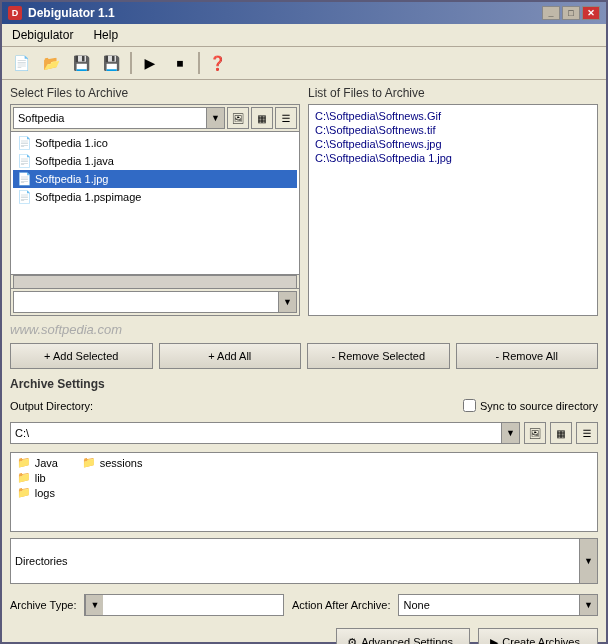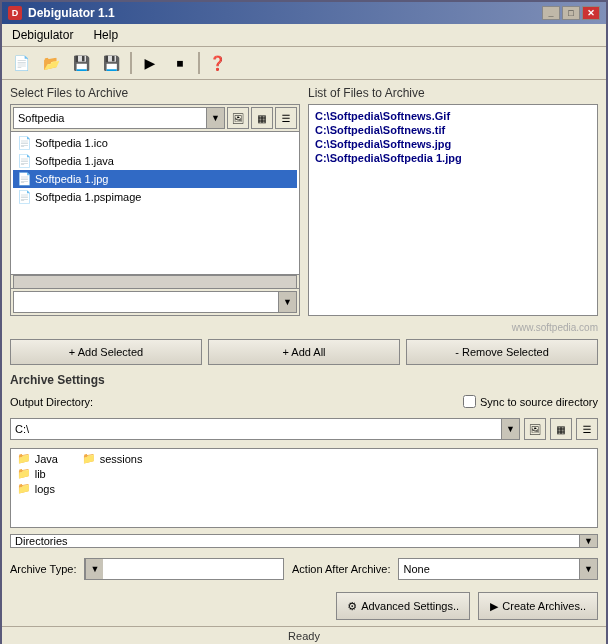--- a/index.html
+++ b/index.html
@@ -201,21 +201,20 @@
       padding: 2px;
       background: #ece9d8;
       border-top: 1px solid #888;
     }
     .list-files {
       flex: 1;
       border: 1px solid #888;
       background: white;
       overflow-y: auto;
       padding: 4px;
-      font-weight: bold;
     }
     .list-file-item {
       padding: 1px 2px;
       font-size: 11px;
       color: #000080;
     }
     .action-buttons {
       display: flex;
       gap: 6px;
       justify-content: flex-end;
@@ -313,23 +312,24 @@
       align-items: flex-end;
       gap: 4px;
       font-size: 11px;
       cursor: pointer;
       padding-left: 32px;
     }
     input[type="checkbox"] {
       cursor: pointer;
     }
     .softpedia-watermark {
-      font-size: 10px;
+      font-size: 13px;
       color: #aaa;
-      text-align: right;
+      text-align: left;
+      font-style: italic;
     }
     .dropdown-wrapper {
       flex: 1;
       display: flex;
       align-items: center;
       border: 1px solid #888;
       background: white;
       height: 22px;
     }
     .dropdown-wrapper span {
@@ -445,20 +445,23 @@
     <div class="action-buttons">
       <button class="action-btn">
         <span>+ Add Selected</span>
       </button>
       <button class="action-btn">
         <span>+ Add All</span>
       </button>
       <button class="action-btn">
         <span>- Remove Selected</span>
       </button>
+      <button class="action-btn">
+        <span>- Remove All</span>
+      </button>
     </div>
 
     <div class="section-header">Archive Settings</div>
 
     <div class="settings-row">
       <span class="archive-label">Output Directory:</span>
       <div style="flex:1"></div>
       <label class="checkbox-label">
         <input type="checkbox" style="">
         <span>Sync to source directory</span>
@@ -490,21 +493,21 @@
         <span>📁</span>
         <span>lib</span>
       </div>
       <div class="dir-item">
         <span>📁</span>
         <span>logs</span>
       </div>
     </div>
 
     <div class="directories-dropdown-bar">
-      <span style="flex:1; padding: 0 4px; font-size:11px;">Directories</span>
+      <span style="flex:1; padding: 16px 4px; font-size:11px;">Directories</span>
       <div class="dropdown-arrow">▼</div>
     </div>
 
     <div class="archive-type-row">
       <span class="archive-label">Archive Type:</span>
       <div class="dropdown-wrapper" style="width:140px">
         <div class="dropdown-arrow">▼</div>
       </div>
       <span class="archive-label">Action After Archive:</span>
       <div class="dropdown-wrapper" style="width:80px">

